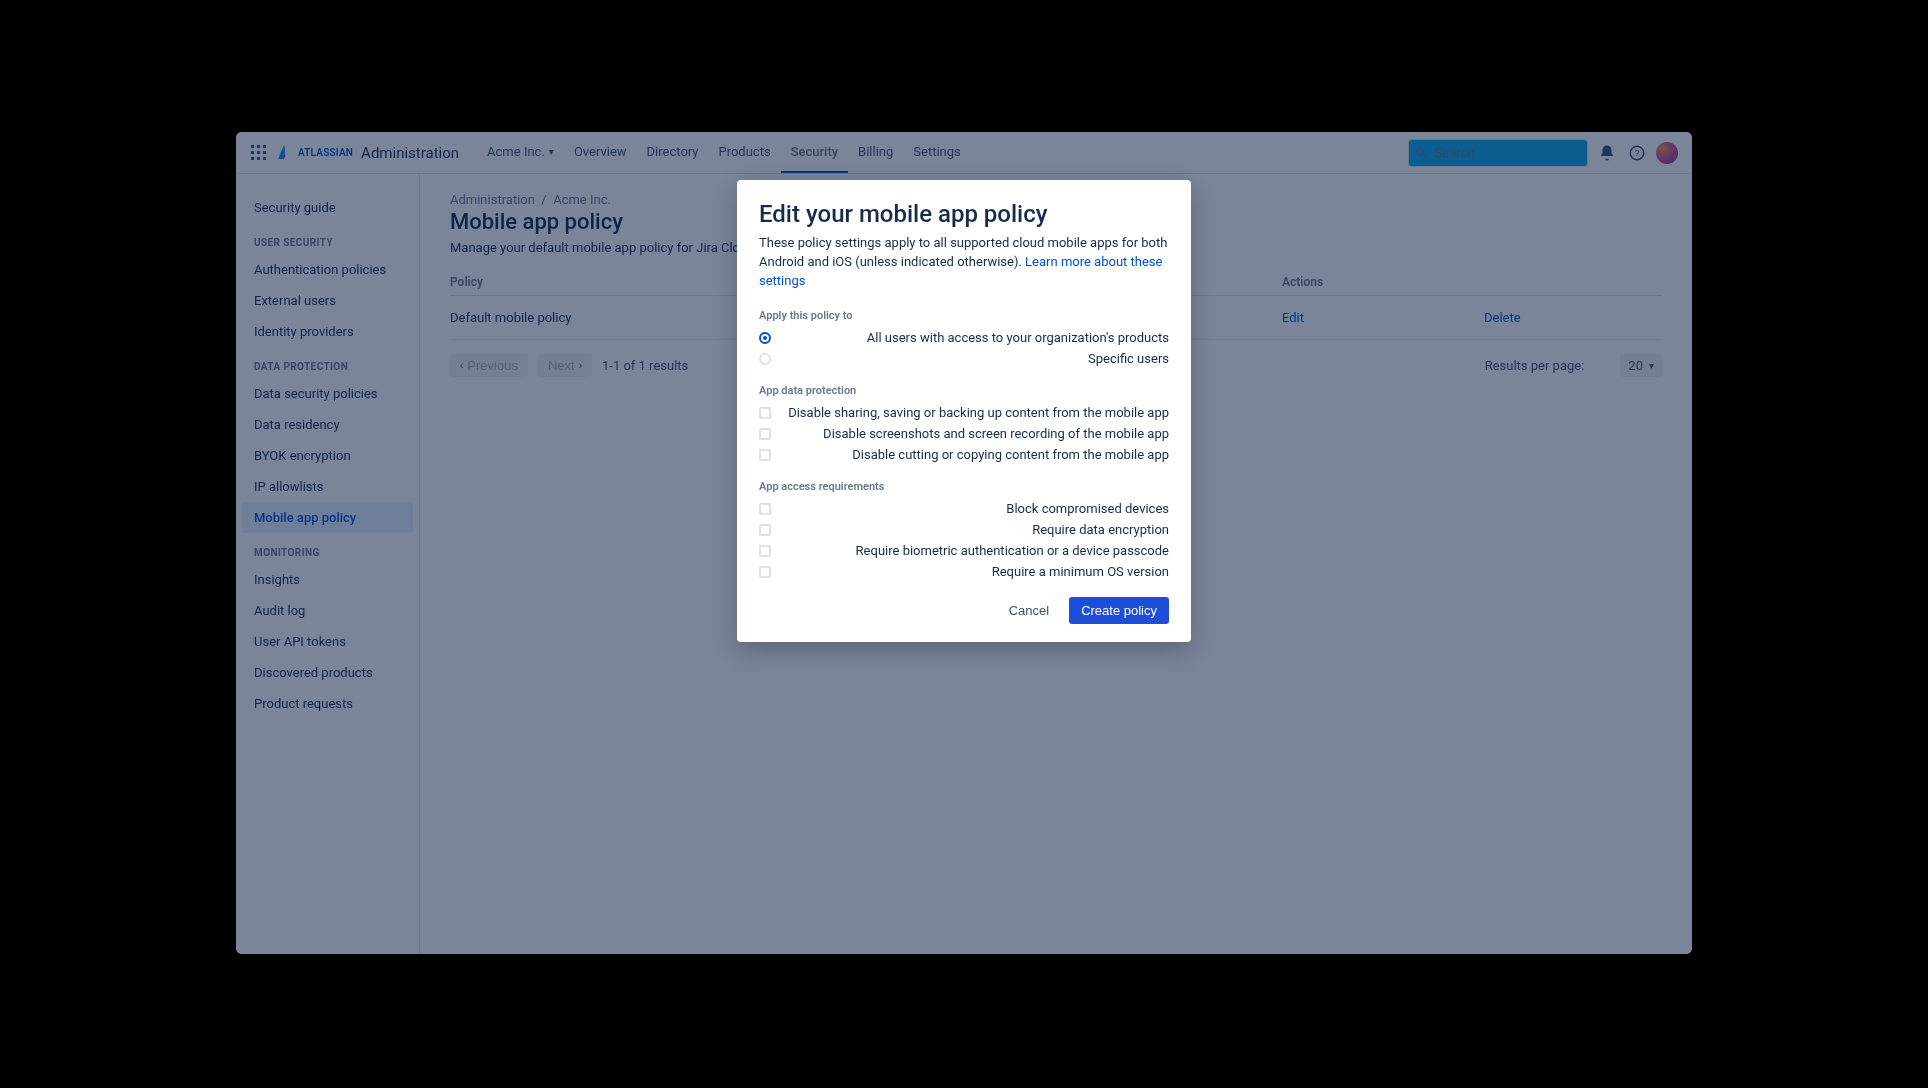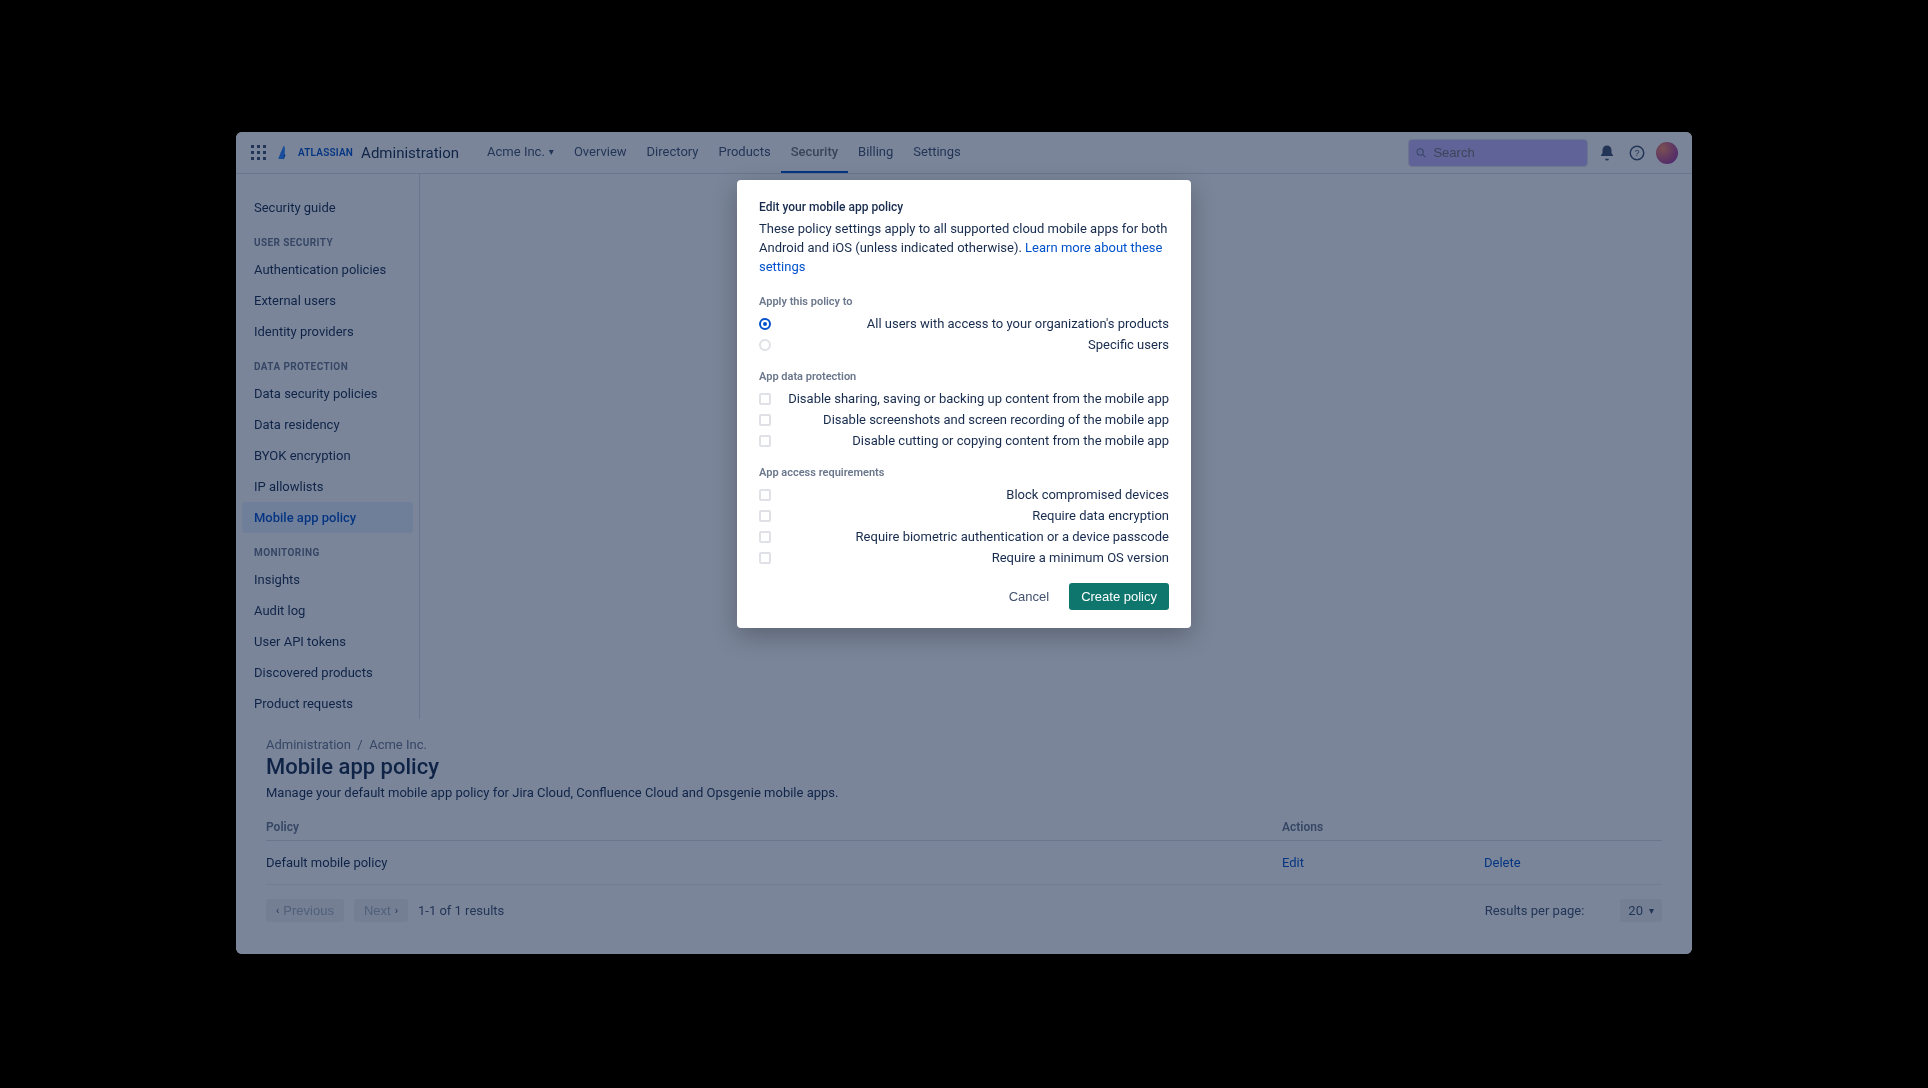--- a/index.html
+++ b/index.html
@@ -30,25 +30,25 @@
 .apps-icon { width: 18px; height: 18px; display:inline-block; }
 .apps-icon svg { display:block; }
 .brand { display:flex; align-items:center; gap:6px; margin-right:10px; }
 .brand-text { color:#0052CC; font-weight:600; font-size:10px; letter-spacing:0.2px; }
 .brand-sub { color:#172B4D; font-weight:400; font-size:15px; margin-left:2px; }
 .nav-items { display:flex; align-items:center; gap:0; height:100%; }
 .nav-item { color:#42526E; font-size:13px; padding:0 10px; height:100%; display:flex; align-items:center; cursor:pointer; border-bottom:2px solid transparent; }
 .nav-item.active { color:#737373; border-bottom:2px solid #0052CC; font-weight:500;text-align:right; }
 .nav-org { display:flex; align-items:center; gap:4px; }
 .spacer { flex:1; }
-.search-box { display:flex; align-items:center; background:#c4b5fd; border:1px solid #DFE1E6; border-radius:4px; height:28px; width:180px; padding:0 6px; gap:6px; }
+.search-box { display:flex; align-items:center; background:#0ea5e9; border:1px solid #DFE1E6; border-radius:4px; height:28px; width:180px; padding:0 6px; gap:6px; }
 .search-box input { border:none; outline:none; font-size:13px; width:100%; color:#172B4D; background:transparent; }
 .hdr-icon { width:22px; height:22px; border-radius:50%; display:flex; align-items:center; justify-content:center; color:#42526E; cursor:pointer; }
 .avatar { width:22px; height:22px; border-radius:50%; background: radial-gradient(circle at 30% 30%, #ff8a65, #8e24aa); }
-.body { display:flex; height:calc(100% - 42px);flex-direction:column; }
+.body { display:flex; height:calc(100% - 42px); }
 .sidebar { width:184px; border-right:1px solid rgba(9,30,66,0.14); padding-top:18px; overflow:auto; }
 .side-link { font-size:13px; color:#172B4D; padding:8px 18px; cursor:pointer; display:block; }
 .side-link.active { background:#E9F2FF; color:#0052CC; font-weight:500; border-radius:3px; margin:0 6px; padding:8px 12px; }
 .side-head { font-size:10px; font-weight:700; color:#6B778C; letter-spacing:0.4px; text-transform:uppercase; padding:14px 18px 6px; }
 .content { flex:1; padding:18px 30px; position:relative; }
 .crumbs { font-size:13px; color:#6B778C; }
 .crumbs a { color:#6B778C; text-decoration:none; }
 .page-title { font-size:22px; color:#172B4D; font-weight:500; margin-top:2px; }
 .page-desc { font-size:13px; color:#172B4D; margin-top:6px; }
 .table { margin-top:20px; }
@@ -59,32 +59,32 @@
 .action-link { color:#0052CC; cursor:pointer; }
 .action-links { width:380px; display:flex; gap:180px; }
 .pager { display:flex; align-items:center; gap:10px; margin-top:14px; font-size:13px; }
 .pg-btn { background:rgba(9,30,66,0.06); color:#A5ADBA; border:none; border-radius:3px; padding:4px 10px; display:flex; align-items:center; gap:4px; cursor:pointer; font-size:13px; }
 .pg-info { color:#42526E; }
 .pager-right { margin-left:auto; display:flex; align-items:center; gap:8px; color:#42526E; }
 .rp-select { background:rgba(9,30,66,0.06); border:none; border-radius:3px; padding:4px 8px; display:flex; align-items:center; gap:6px; cursor:pointer;margin-left:28px; }
 
 .overlay { position:absolute; inset:0; background:rgba(9,30,66,0.54); display:flex; align-items:flex-start; justify-content:center; }
 .modal { background:#fff; border-radius:4px; width:454px; margin-top:48px; box-shadow:0 8px 24px rgba(0,0,0,0.25); padding:20px 22px 18px; }
-.modal h2 { font-size:12px; font-weight:500; color:#172B4D; margin-bottom:6px; }
+.modal h2 { font-size:24px; font-weight:500; color:#172B4D; margin-bottom:6px; }
 .modal .intro { font-size:13px; color:#172B4D; line-height:1.45; }
 .modal .intro a { color:#0052CC; text-decoration:none; }
 .section-label { font-size:11px; color:#6B778C; font-weight:600; margin-top:18px; margin-bottom:8px; }
 .opt-row { display:flex; align-items:flex-start; gap:8px; font-size:13px; color:#172B4D; margin-bottom:6px; cursor:pointer;justify-content:space-between; }
 .radio { width:12px; height:12px; border:2px solid #DFE1E6; border-radius:50%; margin-top:2px; flex-shrink:0; position:relative; }
 .radio.checked { border-color:#0052CC; }
 .radio.checked::after { content:""; position:absolute; inset:2px; background:#0052CC; border-radius:50%; }
 .check { width:12px; height:12px; border:2px solid #DFE1E6; border-radius:2px; margin-top:2px; flex-shrink:0; }
 .modal-actions { display:flex; justify-content:flex-end; gap:10px; margin-top:18px; }
 .btn-subtle { background:transparent; border:none; color:#42526E; font-size:13px; padding:6px 10px; cursor:pointer; }
-.btn-primary { background:#0f766e; color:#fff; border:none; border-radius:3px; font-size:13px; padding:6px 12px; cursor:pointer; font-weight:500; }
+.btn-primary { background:#1d4ed8; color:#fff; border:none; border-radius:3px; font-size:13px; padding:6px 12px; cursor:pointer; font-weight:500; }
 .chev { font-size:10px; color:#42526E; }
 </style>
 </head>
 <body>
 
 <div class="stage">
   <div class="topnav">
     <span class="apps-icon">
       <svg viewBox="0 0 18 18" width="18" height="18">
           <g fill="#42526E">

